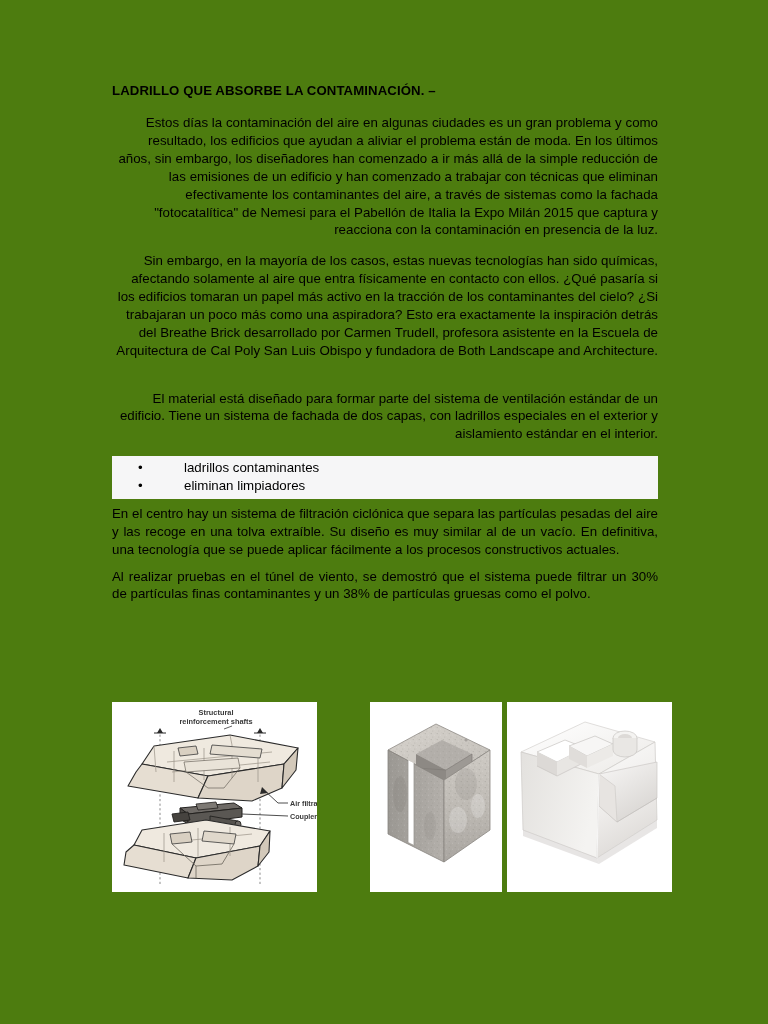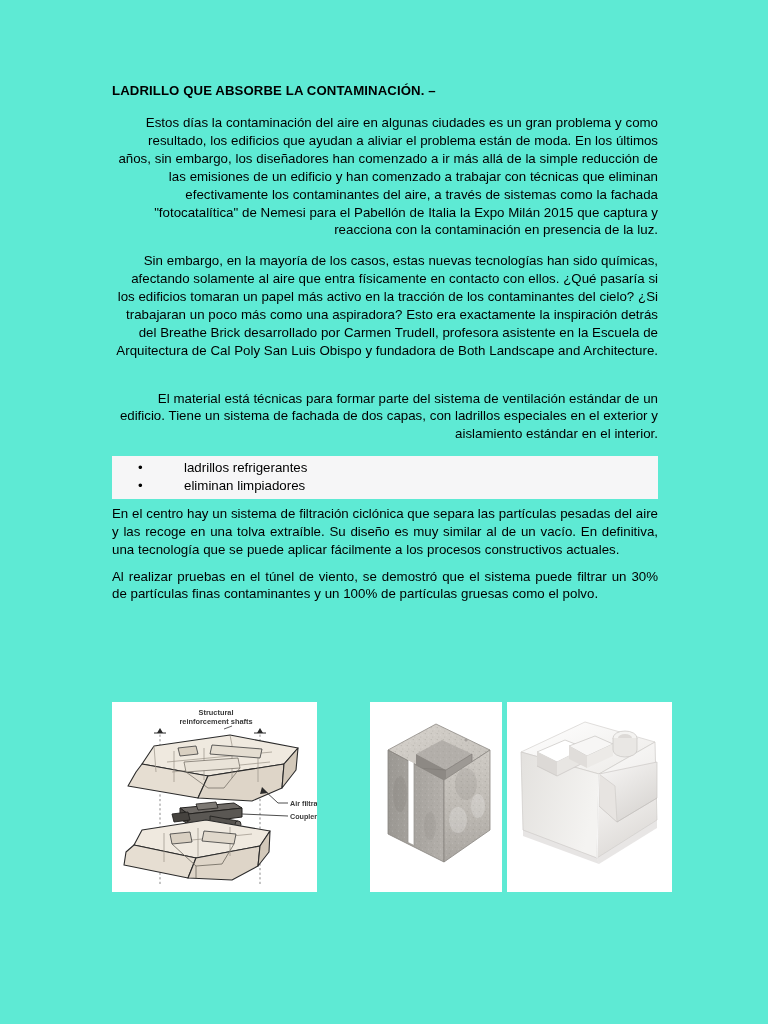--- a/index.html
+++ b/index.html
@@ -13,21 +13,21 @@
     position: relative;
     overflow: hidden;
     font-family: "Liberation Sans", sans-serif;
     color: #000000;
     -webkit-font-smoothing: antialiased;
   }
 
   .page {
     position: absolute;
     inset: 0;
-    background: #5eead4;
+    background: #4d7c0f;
   }
 
   .content {
     position: absolute;
     left: 112px;
     top: 82px;
     width: 546px;
   }
 
   .doc-title {
@@ -120,38 +120,38 @@
   <div class="content">
 
     <h1 class="doc-title">LADRILLO QUE ABSORBE LA CONTAMINACIÓN. –</h1>
 
     <p class="para">Estos días la contaminación del aire en algunas ciudades es un gran problema y como resultado, los edificios que ayudan a aliviar el problema están de moda. En los últimos años, sin embargo, los diseñadores han comenzado a ir más allá de la simple reducción de las emisiones de un edificio y han comenzado a trabajar con técnicas que eliminan efectivamente los contaminantes del aire, a través de sistemas como la fachada "fotocatalítica" de Nemesi para el Pabellón de Italia la Expo Milán 2015 que captura y reacciona con la contaminación en presencia de la luz.</p>
 
     <p class="para">Sin embargo, en la mayoría de los casos, estas nuevas tecnologías han sido químicas, afectando solamente al aire que entra físicamente en contacto con ellos. ¿Qué pasaría si los edificios tomaran un papel más activo en la tracción de los contaminantes del cielo? ¿Si trabajaran un poco más como una aspiradora? Esto era exactamente la inspiración detrás del Breathe Brick desarrollado por Carmen Trudell, profesora asistente en la Escuela de Arquitectura de Cal Poly San Luis Obispo y fundadora de Both Landscape and Architecture.</p>
 
     <div class="spacer-line"></div>
 
-    <p class="para">El material está técnicas para formar parte del sistema de ventilación estándar de un edificio. Tiene un sistema de fachada de dos capas, con ladrillos especiales en el exterior y aislamiento estándar en el interior.</p>
+    <p class="para">El material está diseñado para formar parte del sistema de ventilación estándar de un edificio. Tiene un sistema de fachada de dos capas, con ladrillos especiales en el exterior y aislamiento estándar en el interior.</p>
 
     <div class="bullet-block">
       <ul class="bullet-list">
         <li class="bullet-item">
           <span class="dot">•</span>
-          <span>ladrillos refrigerantes</span>
+          <span>ladrillos contaminantes</span>
         </li>
         <li class="bullet-item">
           <span class="dot">•</span>
           <span>eliminan limpiadores</span>
         </li>
       </ul>
     </div>
 
     <p class="para justify tight">En el centro hay un sistema de filtración ciclónica que separa las partículas pesadas del aire y las recoge en una tolva extraíble. Su diseño es muy similar al de un vacío. En definitiva, una tecnología que se puede aplicar fácilmente a los procesos constructivos actuales.</p>
 
-    <p class="para justify">Al realizar pruebas en el túnel de viento, se demostró que el sistema puede filtrar un 30% de partículas finas contaminantes y un 100% de partículas gruesas como el polvo.</p>
+    <p class="para justify">Al realizar pruebas en el túnel de viento, se demostró que el sistema puede filtrar un 30% de partículas finas contaminantes y un 38% de partículas gruesas como el polvo.</p>
 
   </div>
 
   <div class="figures">
 
     <div class="fig fig-diagram">
       <svg viewBox="0 0 205 190" width="205" height="190" xmlns="http://www.w3.org/2000/svg">
         <rect x="0" y="0" width="205" height="190" fill="#ffffff"></rect>
 
         <line x1="48" y1="28" x2="48" y2="182" stroke="#8b8b8b" stroke-width="1" stroke-dasharray="2.2,2.4"></line>

